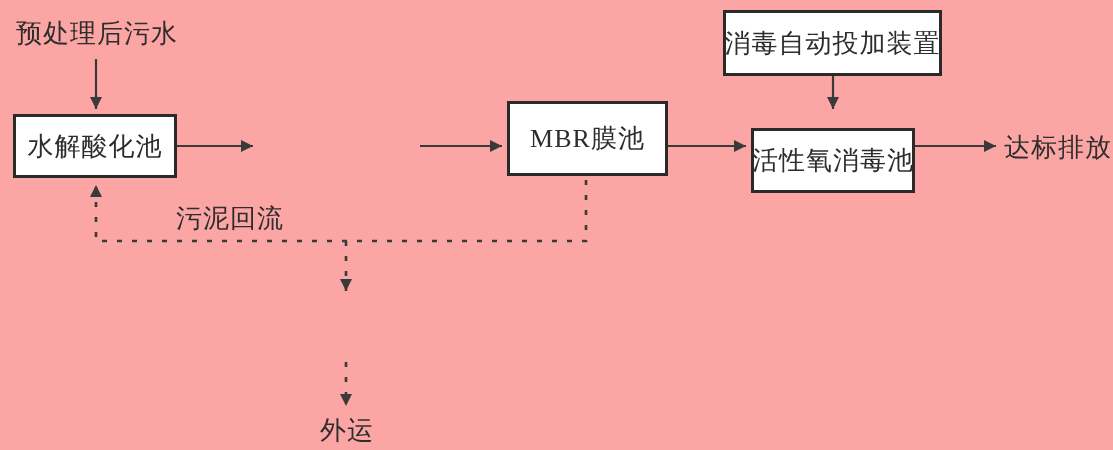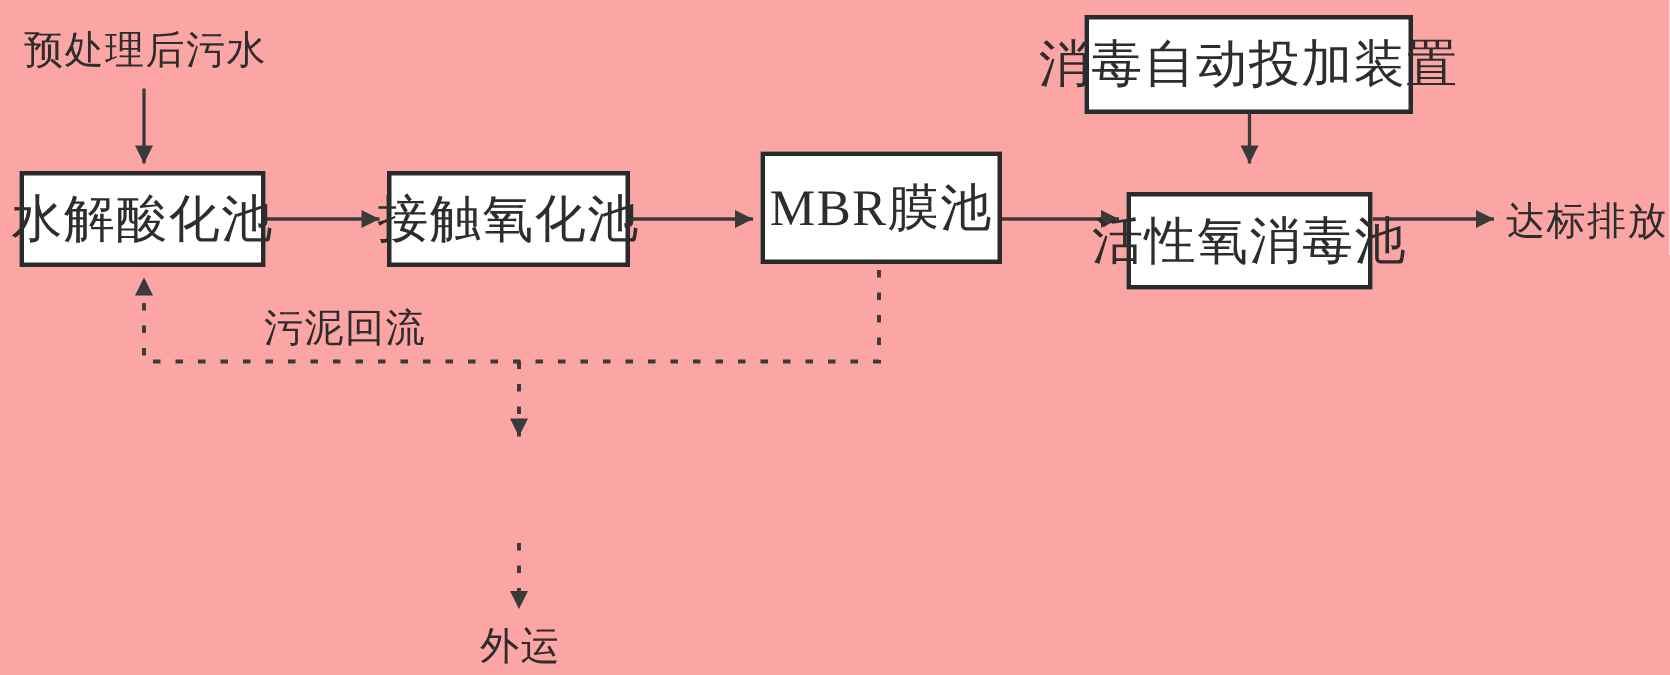--- a/index.html
+++ b/index.html
@@ -23,21 +23,21 @@
     height: 450px;
   }
   .box {
     position: absolute;
     box-sizing: border-box;
     display: flex;
     align-items: center;
     justify-content: center;
     border: 3px solid #2a2a2a;
     background: #ffffff;
-    font-size: 34px;
+    font-size: 26px;
     color: #2d2d2d;
     white-space: nowrap;
     letter-spacing: 1px;
   }
   .lbl {
     position: absolute;
     font-size: 26px;
     color: #2d2d2d;
     white-space: nowrap;
     letter-spacing: 1px;
@@ -78,18 +78,17 @@
 
     <path d="M346,362 L346,406" fill="none" stroke="#3a3a3a" stroke-width="2.6" stroke-dasharray="5 10" marker-end="url(#arrow)"></path>
   </svg>
 
   <div class="lbl l-inflow">预处理后污水</div>
   <div class="lbl l-discharge">达标排放</div>
   <div class="lbl l-return">污泥回流</div>
   <div class="lbl l-outbound">外运</div>
 
   <div class="box b-hydrolysis">水解酸化池</div>
-  <div class="box b-contact">接触氧化池</div>
   <div class="box b-mbr">MBR膜池</div>
   <div class="box b-disinfect">活性氧消毒池</div>
   <div class="box b-dosing">消毒自动投加装置</div>
 
 </div>
 
 </body></html>

